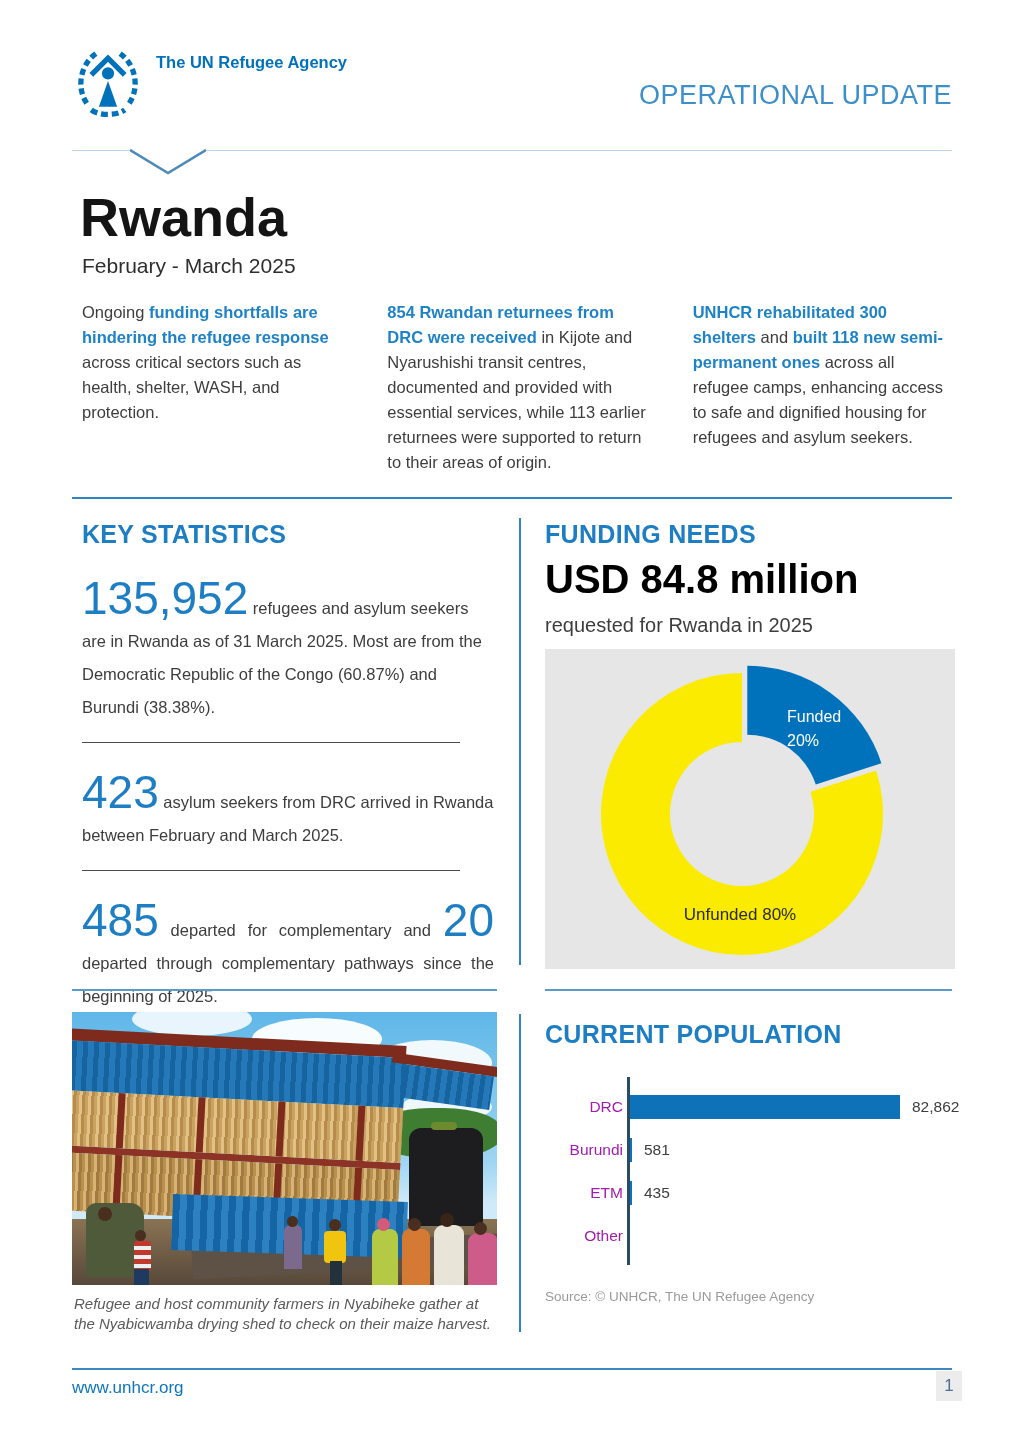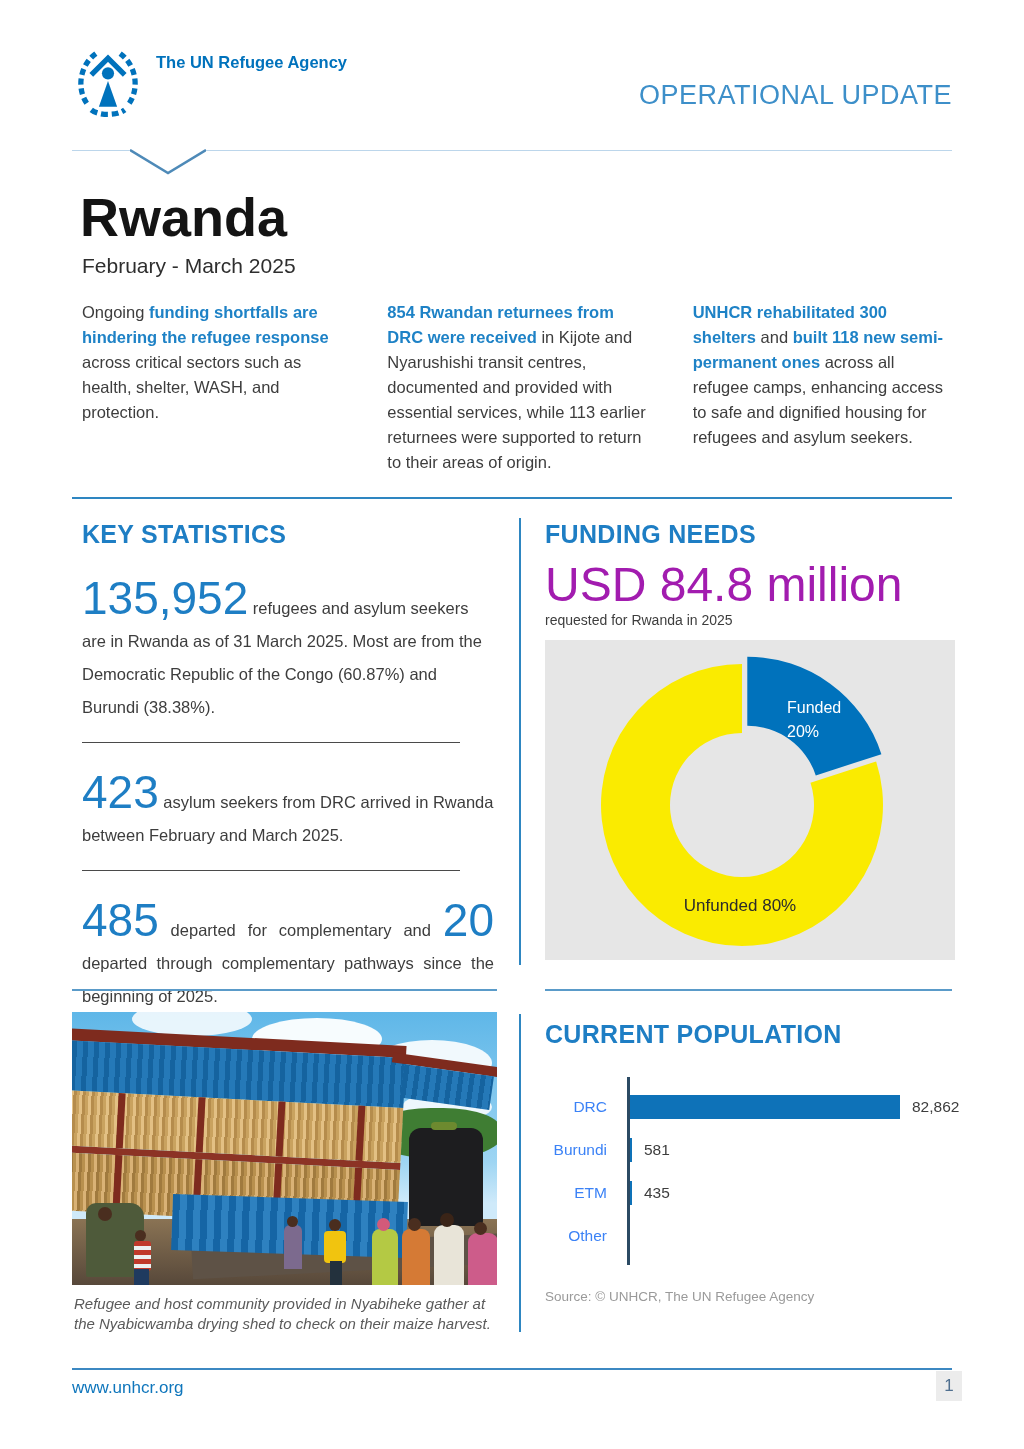--- a/index.html
+++ b/index.html
@@ -35,38 +35,38 @@
   
   .key-stats{position:absolute;left:82px;top:520px;width:412px;}
   .section-heading{font-size:25px;font-weight:bold;color:#1e7ec4;letter-spacing:0.3px;}
   .stat{font-size:16.5px;color:#3d3d3d;line-height:2.0;margin-top:26px;}
   .stat .num{font-size:46px;color:#1e7ec4;line-height:1;}
   .stat:last-child{text-align:justify;}
   .stat-divider{height:1px;background:#4a4a4a;width:378px;margin:18px 0 2px 0;}
 
   
   .funding{position:absolute;left:545px;top:520px;width:410px;}
-  .funding-amount{font-size:48px;color:#a21caf;margin-top:8px;}
-  .funding-sub{font-size:14px;color:#3d3d3d;}
+  .funding-amount{font-size:40px;color:#000000;margin-top:8px;font-weight:bold;}
+  .funding-sub{font-size:20px;color:#3d3d3d;margin-top:12px;}
   .donut-box{margin-top:12px;width:410px;height:320px;background:#e6e6e6;}
   .donut-label-white{fill:#ffffff;font-size:16px;font-family:"Liberation Sans",sans-serif;}
   .donut-label-dark{fill:#2b2b2b;font-size:17px;font-family:"Liberation Sans",sans-serif;}
 
   
   .photo{position:absolute;left:72px;top:1012px;width:425px;height:273px;overflow:hidden;
          background:linear-gradient(180deg,#5fb7e8 0%,#9ed5f3 55%,#cfeafa 70%);}
   .photo-caption{position:absolute;left:74px;top:1294px;width:420px;font-style:italic;
                  font-size:15px;color:#5a5a5a;line-height:1.35;}
 
   
   .population{position:absolute;left:545px;top:1020px;width:410px;}
   .chart{margin-top:28px;display:grid;grid-template-columns:82px 1fr;}
   .bar-labels{padding:8px 0;}
   .bar-label{height:43px;display:flex;align-items:center;justify-content:flex-end;
-             padding-right:20px;font-size:15.5px;color:#3b82f6;}
+             padding-right:4px;font-size:15.5px;color:#a21caf;}
   .bars{border-left:3px solid #2b4a63;padding:8px 0;}
   .bar-row{height:43px;display:flex;align-items:center;}
   .bar{height:24px;background:#0e72b8;}
   .bar-value{margin-left:12px;font-size:15.5px;color:#3d3d3d;}
   .chart-source{margin-top:24px;font-size:13.5px;color:#9a9a9a;}
 
   
   .footer-rule{position:absolute;left:72px;top:1368px;width:880px;height:2px;background:#3c88c2;}
   .footer-url{position:absolute;left:72px;top:1378px;font-size:17px;color:#0f76bc;text-decoration:none;}
   .page-badge{position:absolute;left:936px;top:1371px;width:26px;height:30px;background:#ececec;
@@ -194,21 +194,21 @@
     <span style="position:absolute;left:215px;bottom:58px;width:11px;height:11px;background:#4a2e1f;border-radius:50%;"></span>
     <span style="position:absolute;left:300px;bottom:0;width:26px;height:56px;background:#b4c944;border-radius:8px 8px 0 0;"></span>
     <span style="position:absolute;left:305px;bottom:54px;width:13px;height:13px;background:#d35a7a;border-radius:50%;"></span>
     <span style="position:absolute;left:330px;bottom:-4px;width:28px;height:60px;background:#d57a35;border-radius:8px 8px 0 0;"></span>
     <span style="position:absolute;left:336px;bottom:54px;width:13px;height:13px;background:#4a2e1f;border-radius:50%;"></span>
     <span style="position:absolute;left:362px;bottom:-6px;width:30px;height:66px;background:#e8e4d8;border-radius:9px 9px 0 0;"></span>
     <span style="position:absolute;left:368px;bottom:58px;width:14px;height:14px;background:#3a2417;border-radius:50%;"></span>
     <span style="position:absolute;left:396px;bottom:-6px;width:30px;height:58px;background:#cd5c8a;border-radius:9px 9px 0 0;"></span>
     <span style="position:absolute;left:402px;bottom:50px;width:13px;height:13px;background:#4a2e1f;border-radius:50%;"></span>
   </div>
-  <div class="photo-caption">Refugee and host community provided in Nyabiheke gather at the Nyabicwamba drying shed to check on their maize harvest.</div>
+  <div class="photo-caption">Refugee and host community farmers in Nyabiheke gather at the Nyabicwamba drying shed to check on their maize harvest.</div>
 
   <div class="population">
     <div class="section-heading">CURRENT POPULATION</div>
     <div class="chart">
       <div class="bar-labels" id="bar-labels">
           <div class="bar-label">DRC</div>
           <div class="bar-label">Burundi</div>
           <div class="bar-label">ETM</div>
           <div class="bar-label">Other</div>
         </div>

